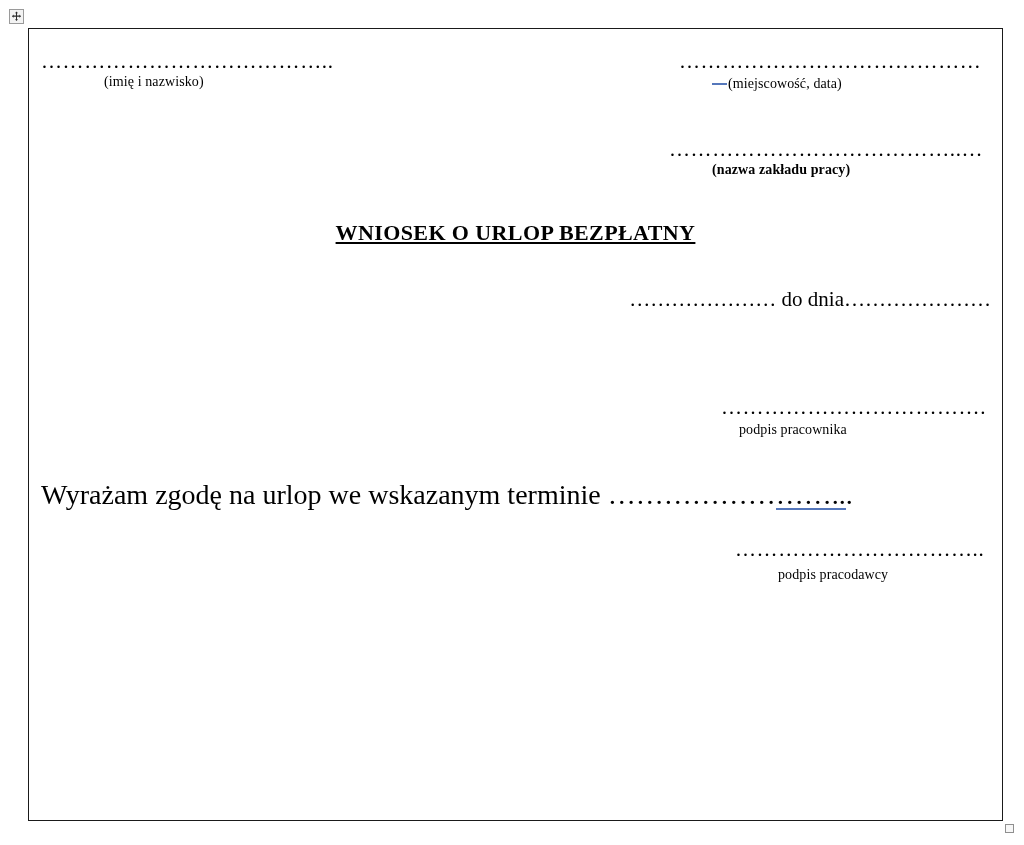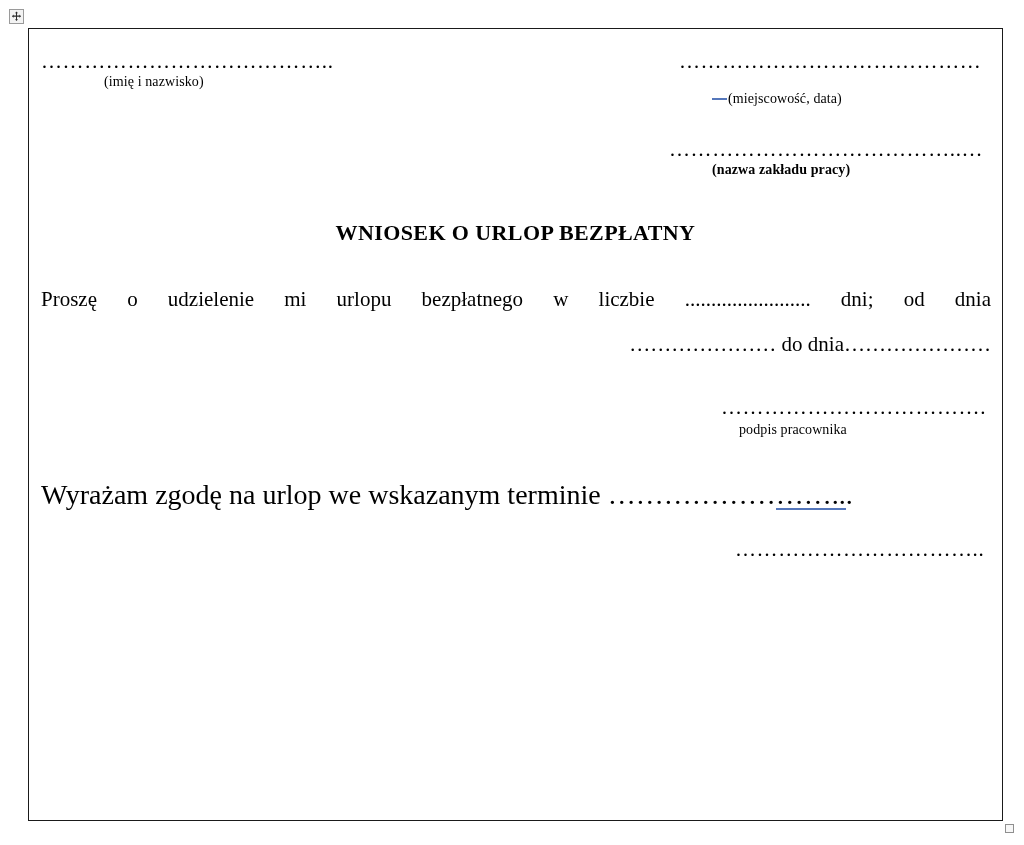--- a/index.html
+++ b/index.html
@@ -85,21 +85,21 @@
     letter-spacing: 0.6px;
     color: #000;
   }
 
   
   .hdr-dots-left   { left: 12px;  top: 22px; }
   .hdr-label-left  { left: 75px;  top: 45px; }
 
   
   .hdr-dots-right  { left: 650px; top: 22px; }
-  .hdr-label-right { left: 682px; top: 60px; text-align: right; }
+  .hdr-label-right { left: 682px; top: 45px; text-align: right; }
   .hdr-dots-right2 { left: 640px; top: 110px; }
   .hdr-label-right2{ left: 683px; top: 133px; font-weight: bold; }
 
   
   .blue-mark {
     display: inline-block;
     width: 17px;
     height: 1em;
     vertical-align: baseline;
     position: relative;
@@ -117,20 +117,21 @@
   
   .doc-title {
     position: absolute;
     left: 0;
     right: 0;
     top: 191px;
     text-align: center;
     font-weight: bold;
     font-size: 22px;
     letter-spacing: 0.4px;
+    text-decoration: underline;
   }
 
   
   .body-par {
     position: absolute;
     left: 12px;
     top: 248px;
     width: 950px;
     font-size: 21px;
     line-height: 45px;
@@ -196,29 +197,29 @@
 
       <div class="dots hdr-dots-right">……………………………………</div>
       <div class="txt hdr-label-right"><span class="blue-mark"></span><span>(miejscowość, data)</span></div>
 
       <div class="dots hdr-dots-right2">…………………………………..…</div>
       <div class="txt hdr-label-right2">(nazwa zakładu pracy)</div>
 
       <div class="doc-title">WNIOSEK O URLOP BEZPŁATNY</div>
 
       <div class="body-par">
-        <span class="line1"><span>Proszę o udzielenie mi urlopu bezpłatnego w liczbie</span>&nbsp;<span>........................</span>&nbsp;<span>dni; od dnia</span></span>
         <span class="line2"><span>…………………</span>&nbsp;<span>do dnia</span><span>…………………</span></span>
       </div>
 
       <div class="dots sig-dots-1">……………………………….</div>
       <div class="txt sig-label-1">podpis pracownika</div>
 
       <div class="consent-line"><span>Wyrażam zgodę na urlop we wskazanym terminie</span>&nbsp;<span>………………</span><span class="consent-blue">……..</span><span>.</span></div>
 
       <div class="dots sig-dots-2">……………………………..</div>
+      <div class="txt sig-label-2">podpis pracodawcy</div>
 
     </div>
   </div>
 
   <div class="table-resize-handle"></div>
 
 </div>
 
 </body></html>

